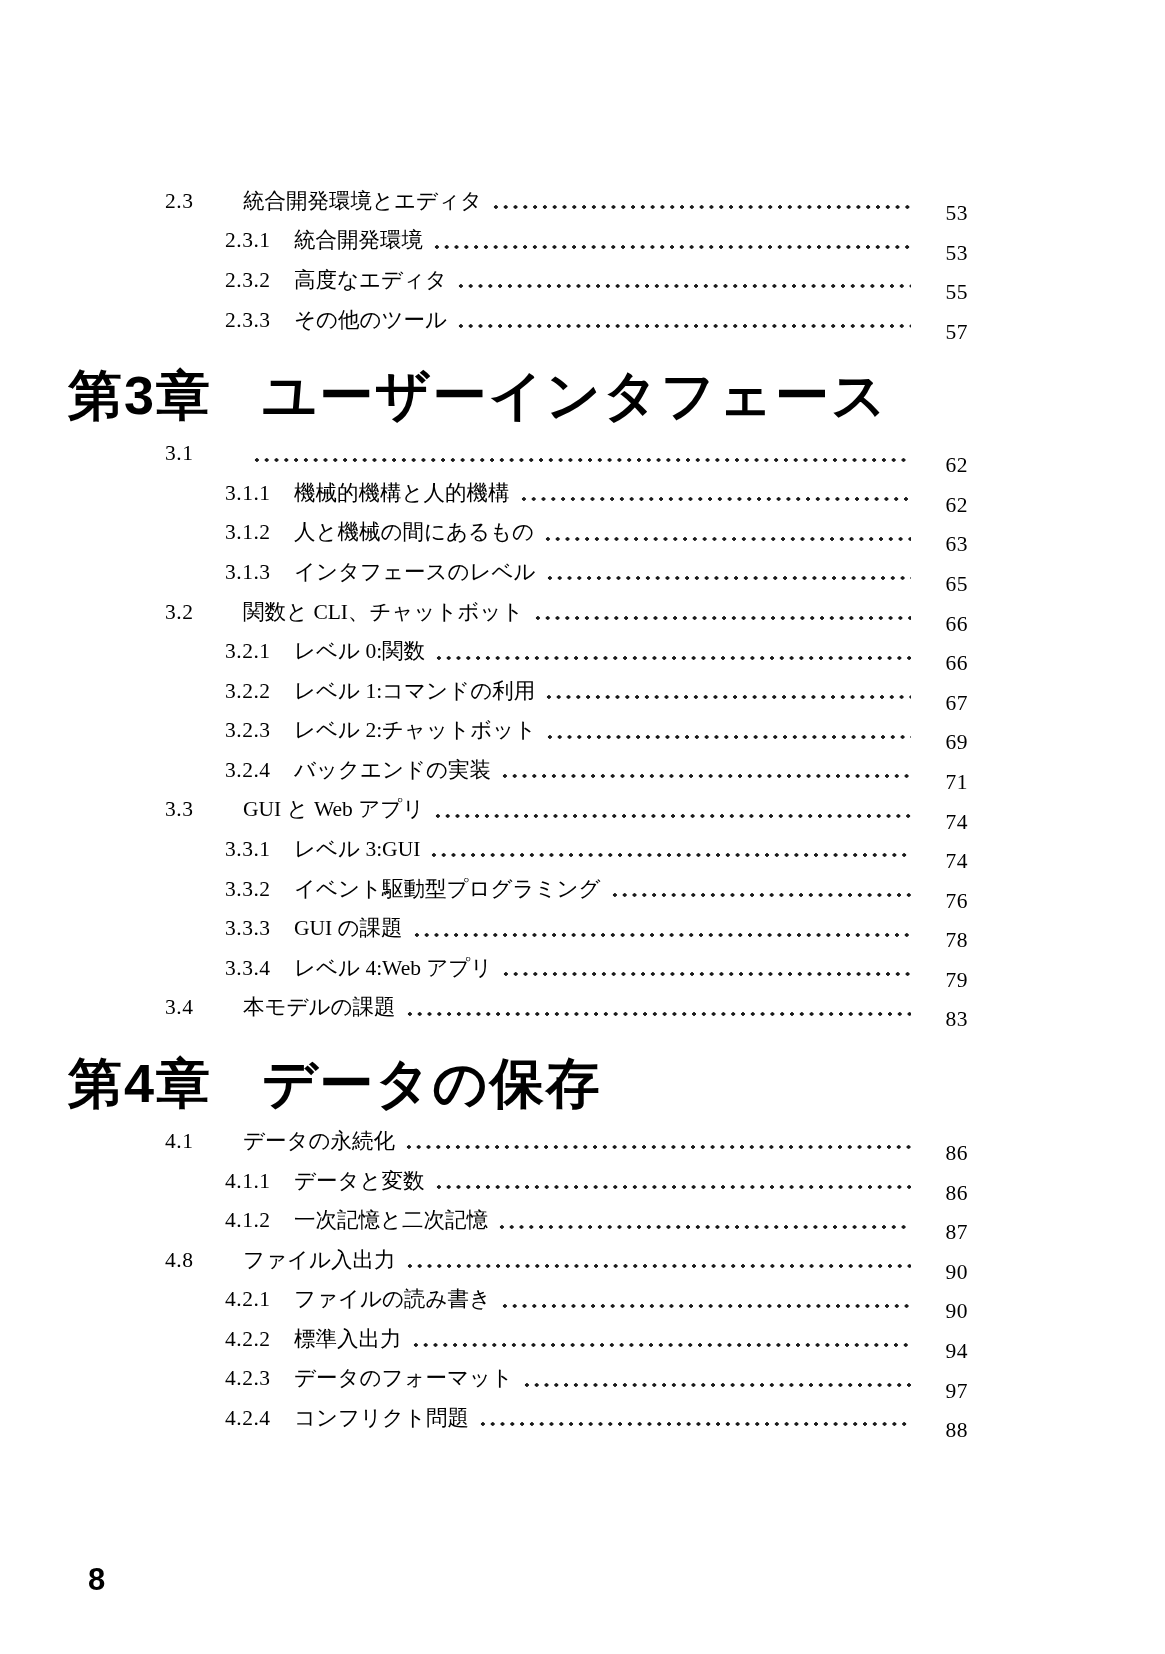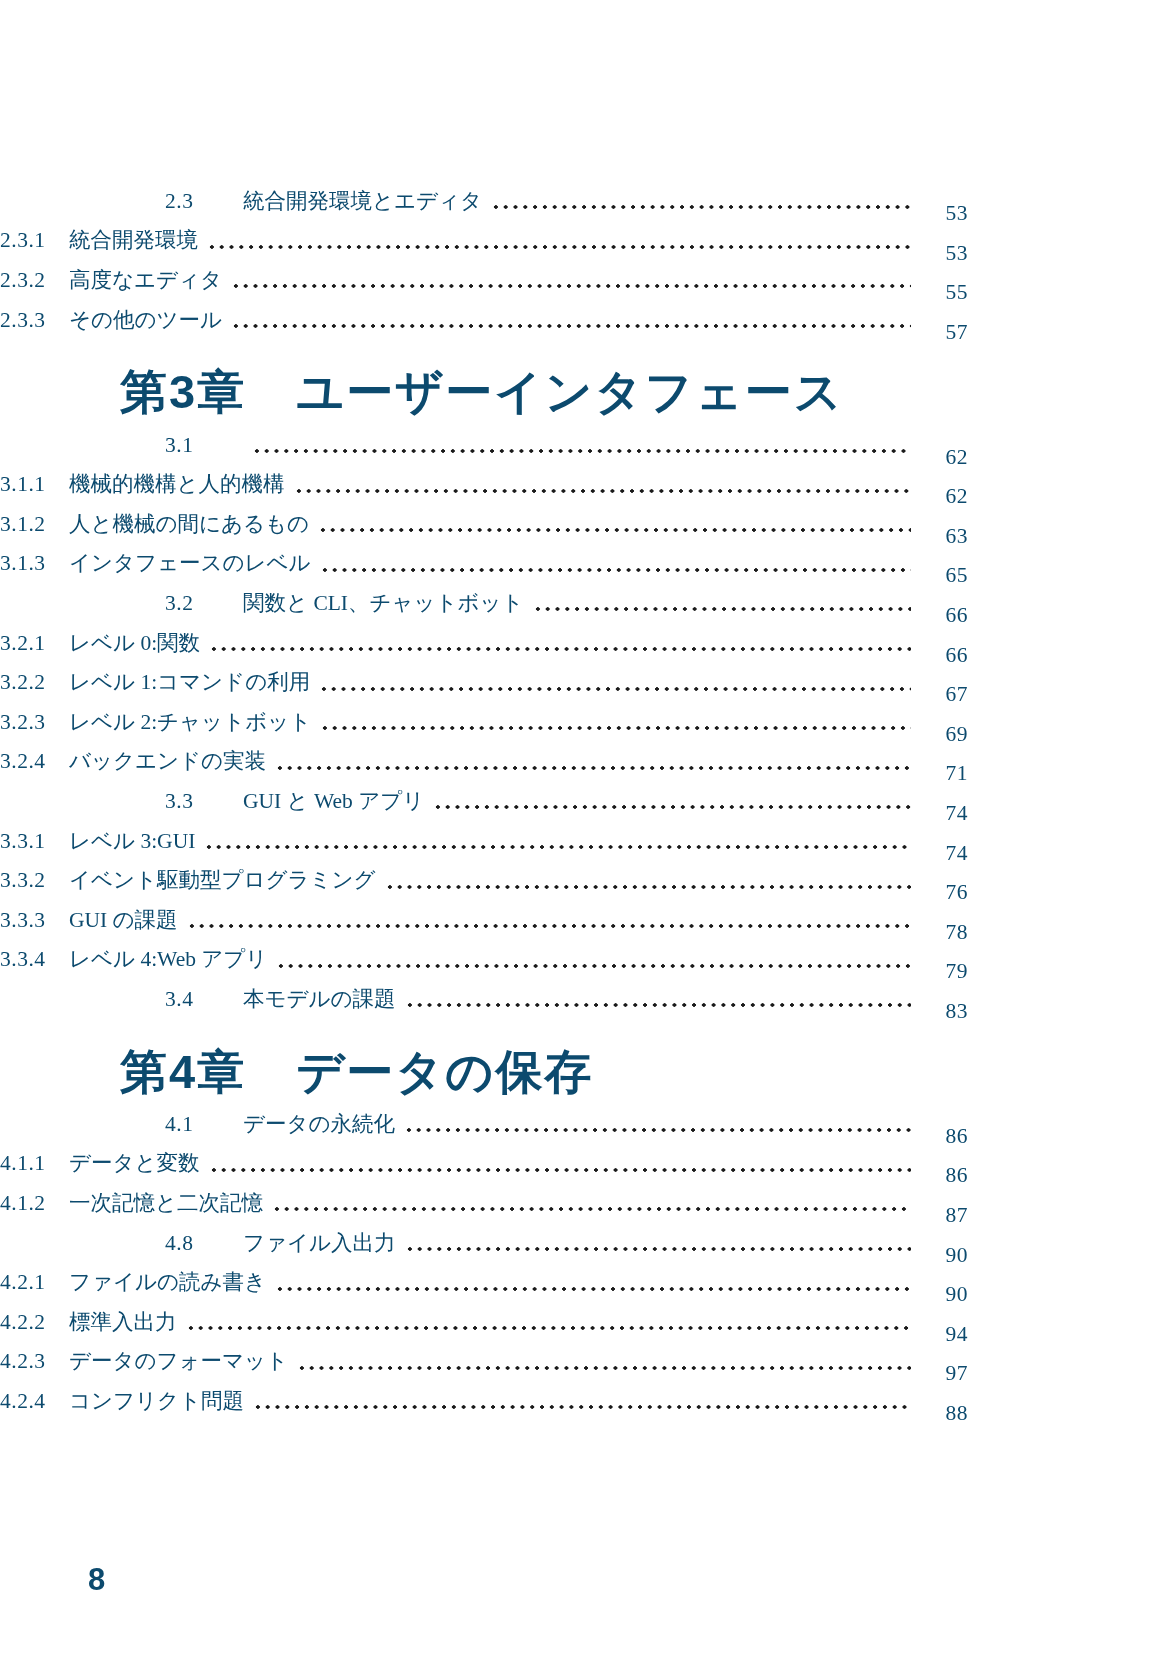--- a/index.html
+++ b/index.html
@@ -2,37 +2,37 @@
 <html><head>
 <meta charset="utf-8">
 <style>
   * { margin: 0; padding: 0; box-sizing: border-box; }
   html, body { background: #ffffff; }
   .page {
     position: relative;
     width: 1165px;
     height: 1654px;
     background: #ffffff;
-    color: #0c4a6e;
+    color: #000000;
     overflow: hidden;
     font-family: "Liberation Serif", "DejaVu Serif", serif;
   }
   .toc { padding: 182px 197px 0 0; }
 
   
   .row {
     display: flex;
     align-items: center;
     height: 39.6px;
     font-size: 21.5px;
     line-height: 1.2;
   }
   .row.lvl1 { padding-left: 165px; }
   .row.lvl1 .num { width: 78px; }
-  .row.lvl2 { }
+  .row.lvl2 { padding-left: 225px; }
   .row.lvl2 .num { width: 69px; }
   .num { flex: none; letter-spacing: 0.5px; }
   .title { flex: none; white-space: nowrap; }
   .leader { flex: 1; position: relative; min-width: 18px; align-self: stretch; }
   .leader::after {
     content: "";
     position: absolute;
     left: 9px;
     right: 7px;
     top: 50%;
@@ -42,25 +42,25 @@
     background-size: 9.8px 4px;
     background-position: left center;
     background-repeat: repeat-x;
   }
   .page-num { flex: none; width: 50px; text-align: right; letter-spacing: 0.5px; margin-top: 24px; }
 
   
   .chapter-heading {
     display: flex;
     align-items: baseline;
-    padding-left: 120px;
+    padding-left: 68px;
     margin: 23px 0 5px;
     font-family: "Liberation Sans", "DejaVu Sans", sans-serif;
     font-weight: 600;
-    font-size: 47px;
+    font-size: 54px;
     line-height: 1.22;
     letter-spacing: 2px;
   }
   .chapter-num { flex: none; margin-right: 50px; }
   .chapter-title { flex: none; white-space: nowrap; }
 
   
   .folio {
     position: absolute;
     left: 88px;

